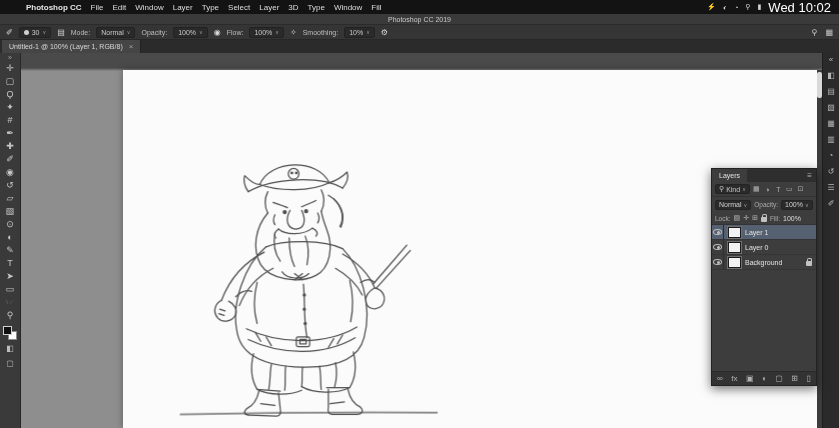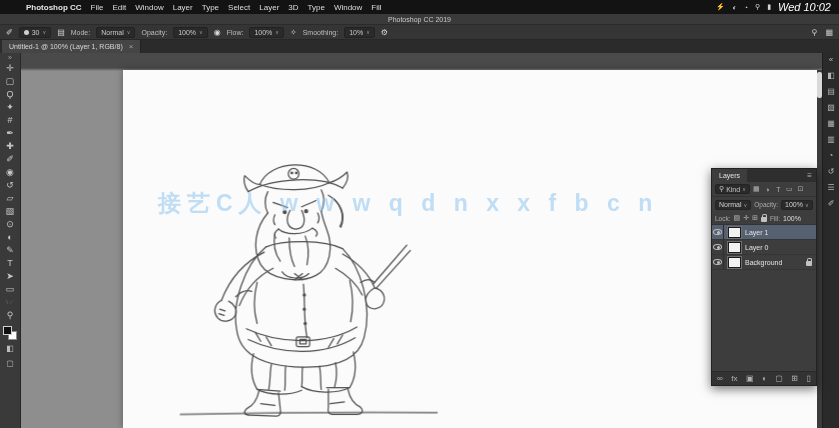--- a/index.html
+++ b/index.html
@@ -5,21 +5,21 @@
   * { margin:0; padding:0; box-sizing:border-box; }
   body { background:#000; font-family:"Liberation Sans", sans-serif; }
   .screen { position:relative; width:839px; height:428px; background:#2d2d2d; overflow:hidden; color:#ddd; }
 
   
   .menubar { position:absolute; top:0; left:0; right:0; height:14px; background:#131313; display:flex; align-items:center; gap:9px; padding:4px 8px; font-size:8px; color:#e6e6e6; }
   .mb-apple { font-size:8px; width:9px; }
   .mb-app { font-weight:bold; }
   .mb-item { color:#dcdcdc; }
   .mb-right { margin-left:auto; display:flex; gap:7px; align-items:center; font-size:7px; color:#d5d5d5; }
-  .mb-time { font-size:11px; color:#fff;font-style:italic; }
+  .mb-time { font-size:13px; color:#fff; }
 
   
   .titlebar { position:absolute; top:14px; left:0; right:0; height:11px; background:#3a3a3a; border-bottom:1px solid #2b2b2b; display:flex; align-items:center; justify-content:center; font-size:7px; color:#c9c9c9; }
 
   
   .optionsbar { position:absolute; top:25px; left:0; right:0; height:15px; background:#353535; border-bottom:1px solid #272727; display:flex; align-items:center; gap:6px; padding:0 6px; font-size:7px; color:#c9c9c9; }
   .ob-icon { font-size:8px; color:#d6d6d6; }
   .ob-chip, .ob-select { display:flex; align-items:center; gap:3px; background:#2a2a2a; border:1px solid #222; height:11px; padding:0 4px; border-radius:2px; }
   .ob-dot { width:5px; height:5px; background:#cfcfcf; border-radius:50%; display:inline-block; }
   .chev { font-size:5px; color:#9a9a9a; }
@@ -263,21 +263,20 @@
           <path d="M188,250 C190,260 189,270 187,277"></path>
 
           <path d="M100,280 L126,282"></path>
           <path d="M102,282 C100,292 96,298 88,302 C84,306 86,309 92,309 L122,310 C126,310 127,306 126,302 L124,284"></path>
           <path d="M104,296 L120,298"></path>
           <path d="M178,278 L204,278"></path>
           <path d="M202,280 C204,290 208,296 216,300 C220,304 218,308 212,308 L184,308 C180,308 179,304 180,300 L180,280"></path>
           <path d="M198,294 L182,296"></path>
         </g>
       </svg>
-      <div class="watermark">接艺C人 w w w  q d n x x f b  c n</div>
     </div>
     <div class="vscroll">
       <div class="vthumb"></div>
     </div>
   </div>
 
   <div class="dock">
     <span class="dock-ic">«</span>
     <span class="dock-ic">◧</span>
     <span class="dock-ic">▤</span>

